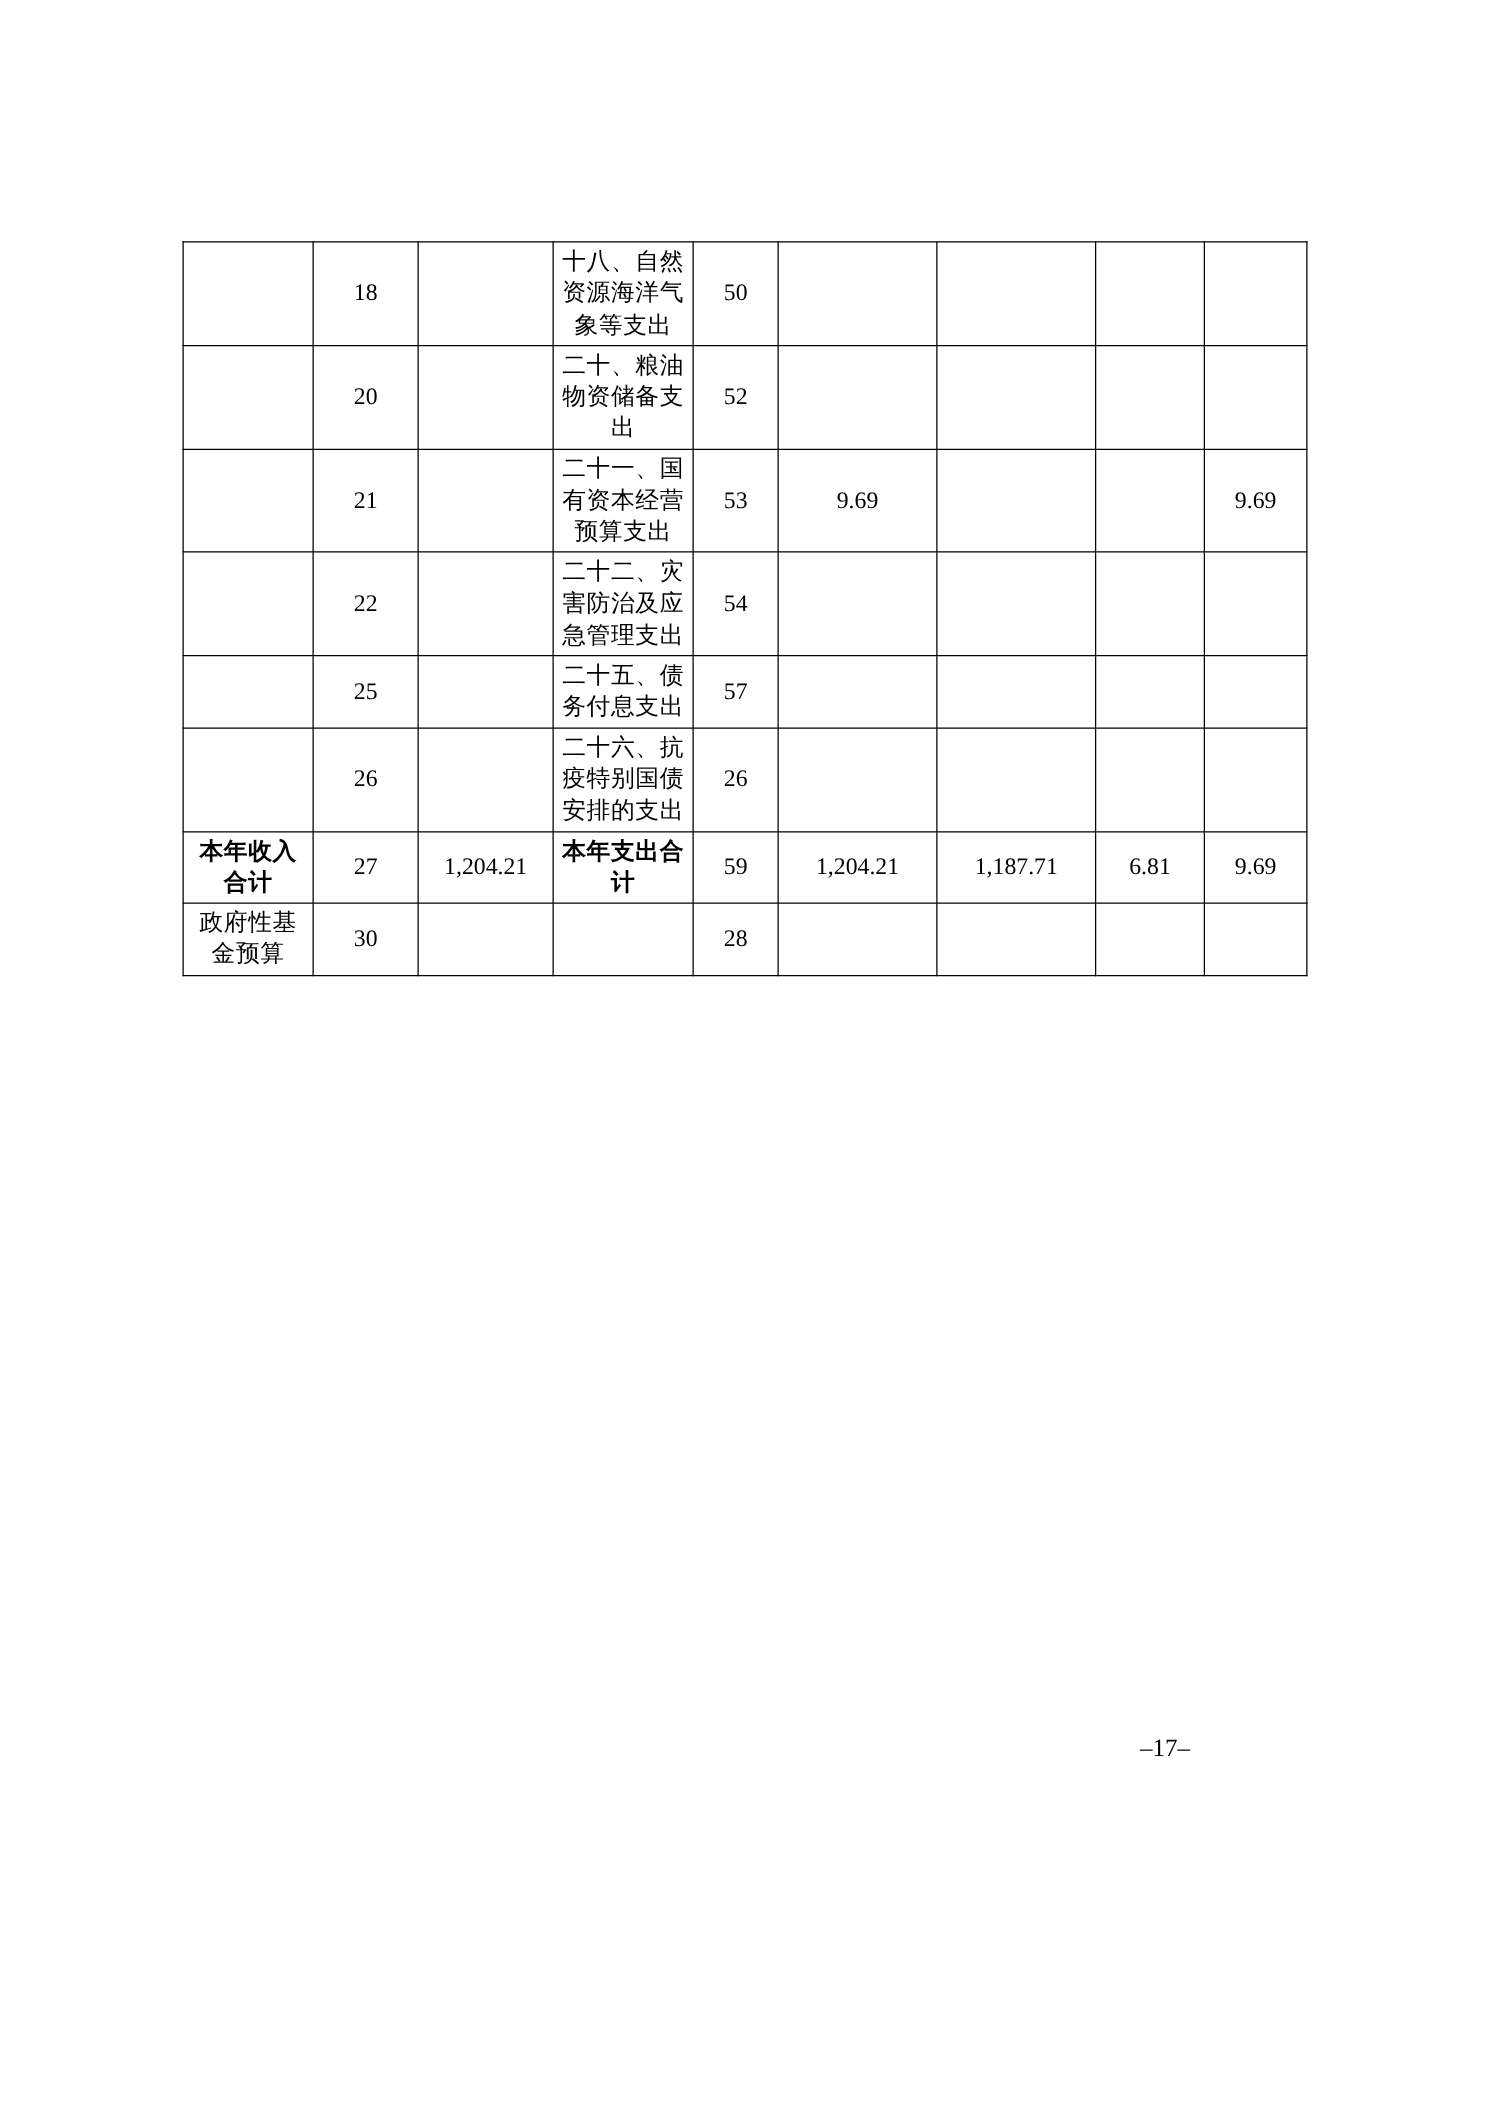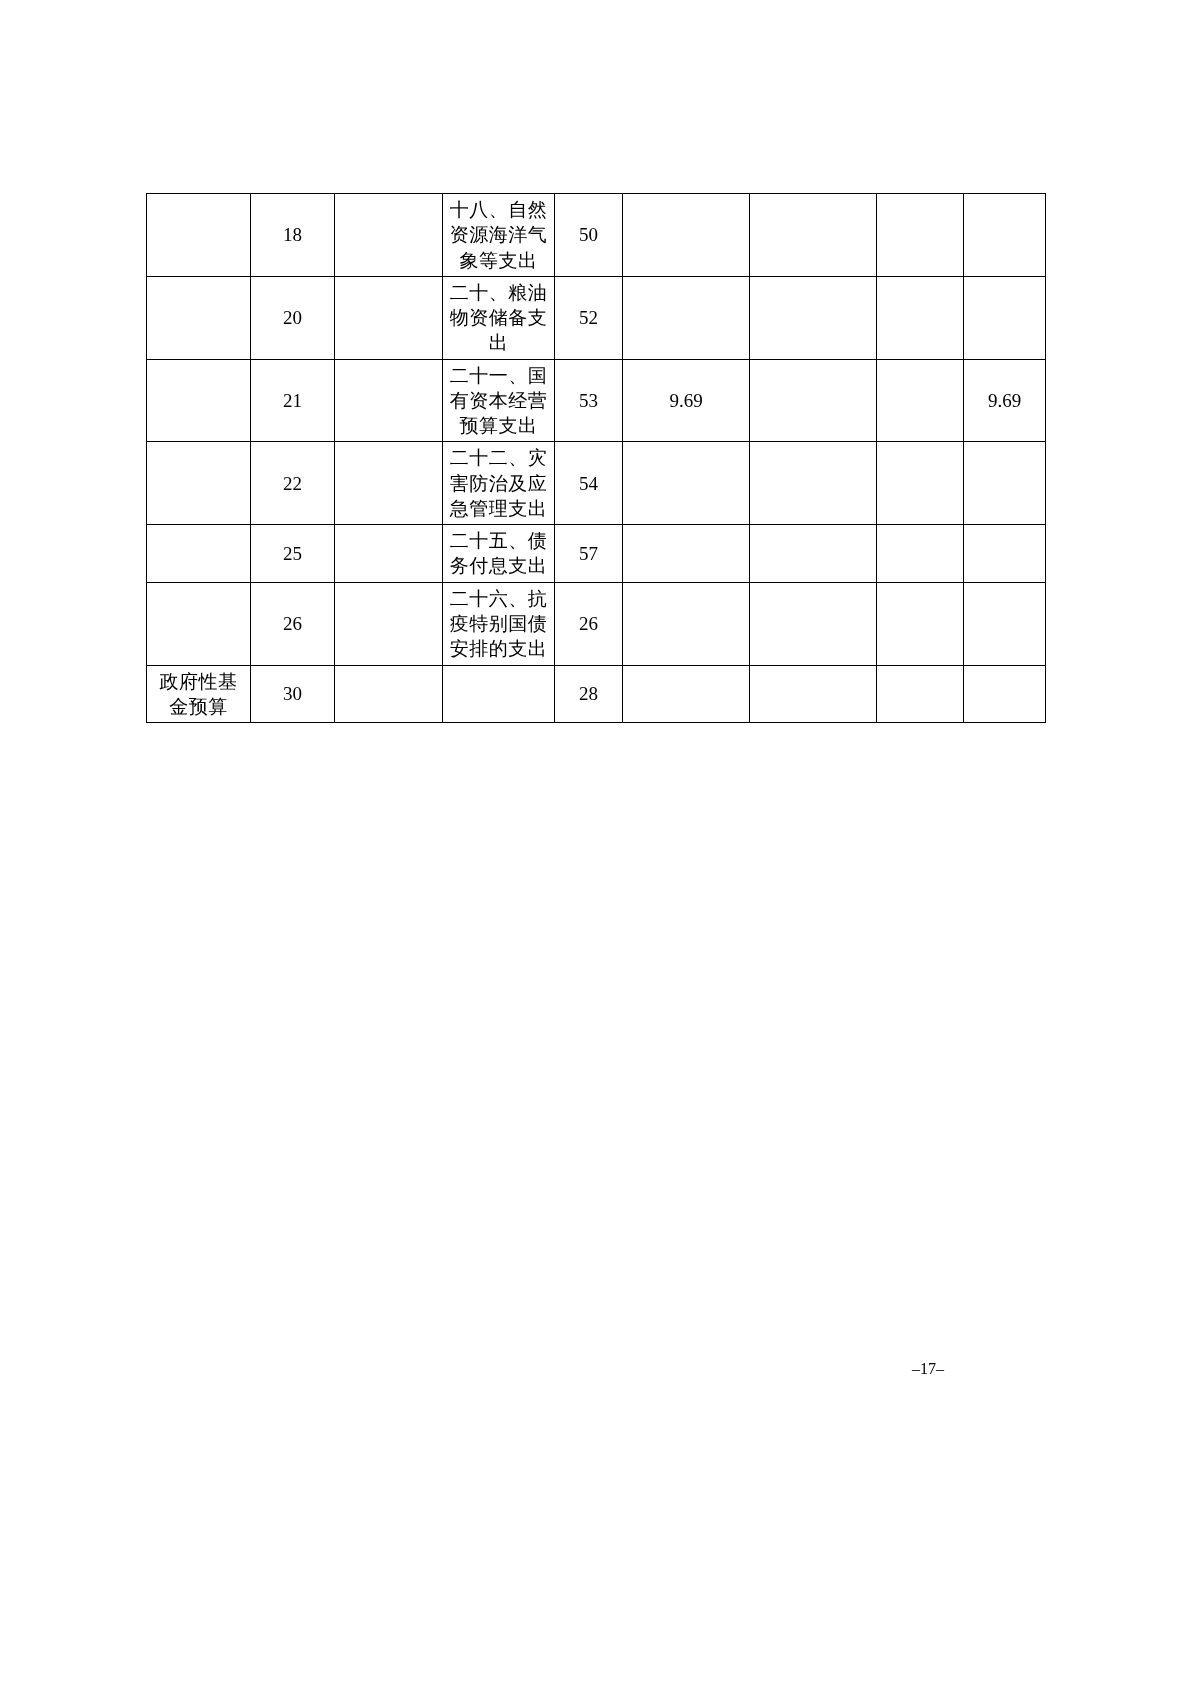--- a/index.html
+++ b/index.html
@@ -63,22 +63,22 @@
   td.center {
     text-align: center;
   }
   td.bold {
     font-weight: bold;
   }
 
   .pagenum {
     position: absolute;
     left: 912px;
-    top: 1360px;
-    font-size: 16px;
+    top: 1388px;
+    font-size: 20px;
     font-family: "Liberation Serif", "DejaVu Serif", serif;
   }
 </style>
 </head>
 <body>
 
 <div class="page">
 
   <div class="table-wrap">
     <table class="budget">
@@ -163,20 +163,31 @@
           <td class="center">26</td>
           <td class="num"></td>
           <td class="cn">二十六、抗疫特别国债安排的支出</td>
           <td class="center">26</td>
           <td class="num"></td>
           <td class="num"></td>
           <td class="num"></td>
           <td class="num"></td>
         </tr>
 
+        <tr>
+          <td class="cn bold">本年收入合计</td>
+          <td class="center">27</td>
+          <td class="num">1,204.21</td>
+          <td class="cn bold">本年支出合计</td>
+          <td class="center">59</td>
+          <td class="num">1,204.21</td>
+          <td class="num">1,187.71</td>
+          <td class="num">6.81</td>
+          <td class="num">9.69</td>
+        </tr>
 
 
 
         <tr>
           <td class="cn">政府性基金预算</td>
           <td class="center">30</td>
           <td class="num"></td>
           <td class="cn"></td>
           <td class="center">28</td>
           <td class="num"></td>

